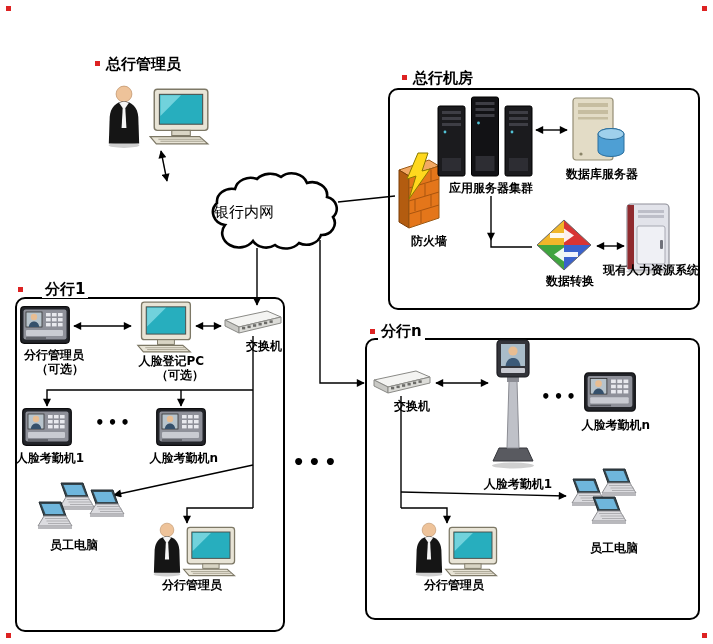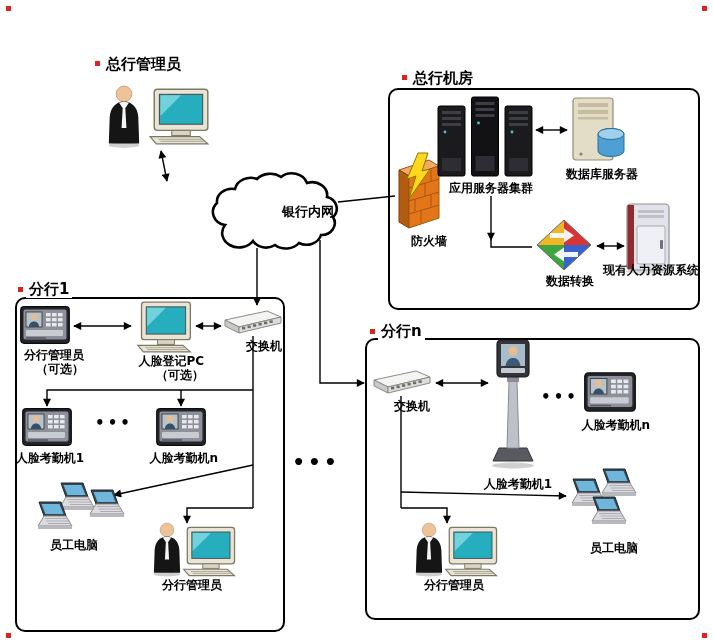--- a/index.html
+++ b/index.html
@@ -3,21 +3,21 @@
 <meta charset="utf-8">
 <style>
   * { margin:0; padding:0; box-sizing:border-box; }
   html,body { background:#fff; }
   body { font-family:"DejaVu Sans","Liberation Sans",sans-serif; color:#000; }
   .canvas { position:relative; width:713px; height:644px; background:#fff; overflow:hidden;padding-left:8px; }
   .layer { position:absolute; left:0; top:0; }
   .box { position:absolute; border:2px solid #000; border-radius:10px; }
   .lbl { position:absolute; font-size:12px; font-weight:bold; text-align:right; line-height:14px; white-space:nowrap; }
   .title { position:absolute; font-size:15px; font-weight:bold; background:#fff; padding:0 3px; white-space:nowrap; line-height:18px; }
-  .cloud-label { position:absolute; font-size:13px; font-weight:bold; text-align:right; white-space:nowrap; }
+  .cloud-label { position:absolute; font-size:15px; font-weight:normal; text-align:left; white-space:nowrap; }
   .mark { position:absolute; width:5px; height:5px; background:#dd2222; }
   .dots { position:absolute; font-weight:bold; text-align:center; line-height:1; letter-spacing:3px; }
 </style>
 </head>
 <body>
 
 <div class="canvas">
 
   <div class="mark" style="left:6px;top:6px"></div>
   <div class="mark" style="left:702px;top:6px"></div>
@@ -253,21 +253,21 @@
 
   <div class="mark" style="left:402px;top:75px"></div>
   <div class="title" style="left:410px;top:69px">总行机房</div>
   <div class="lbl" style="left:391px;top:234px;width:56px">防火墙</div>
   <div class="lbl" style="left:441px;top:181px;width:92px">应用服务器集群</div>
   <div class="lbl" style="left:560px;top:167px;width:78px">数据库服务器</div>
   <div class="lbl" style="left:534px;top:274px;width:60px">数据转换</div>
   <div class="lbl" style="left:597px;top:263px;width:102px">现有人力资源系统</div>
 
   <div class="mark" style="left:18px;top:287px"></div>
-  <div class="title" style="left:26px;top:280px">分行1</div>
+  <div class="title" style="left:42px;top:280px">分行1</div>
   <div class="lbl" style="left:8px;top:348px;width:76px">
     <span>分行管理员</span><br>
     <span>（可选）</span>
   </div>
   <div class="lbl" style="left:128px;top:354px;width:76px">
     <span>人脸登记PC</span><br>
     <span>（可选）</span>
   </div>
   <div class="lbl" style="left:226px;top:339px;width:56px">交换机</div>
   <div class="lbl" style="left:10px;top:451px;width:74px">人脸考勤机1</div>

